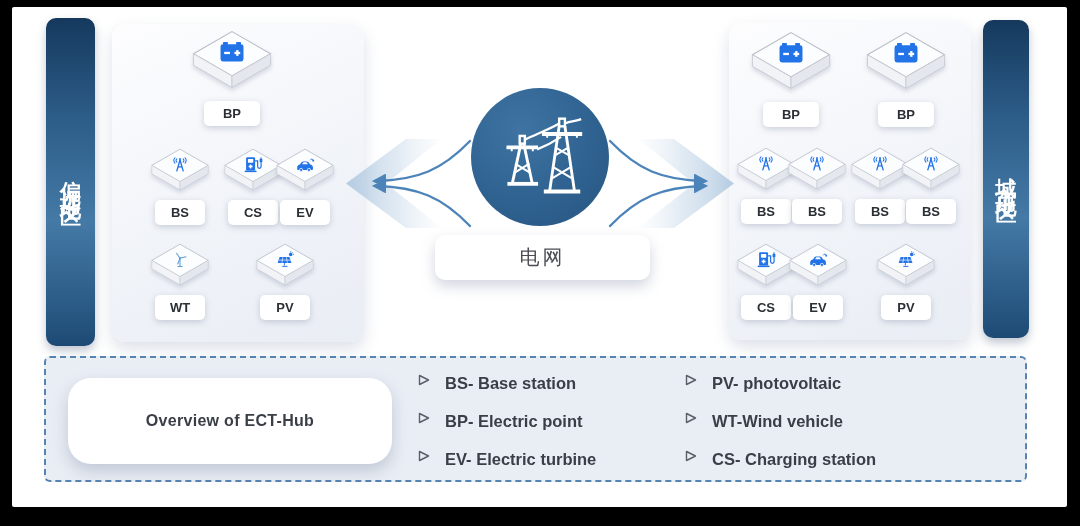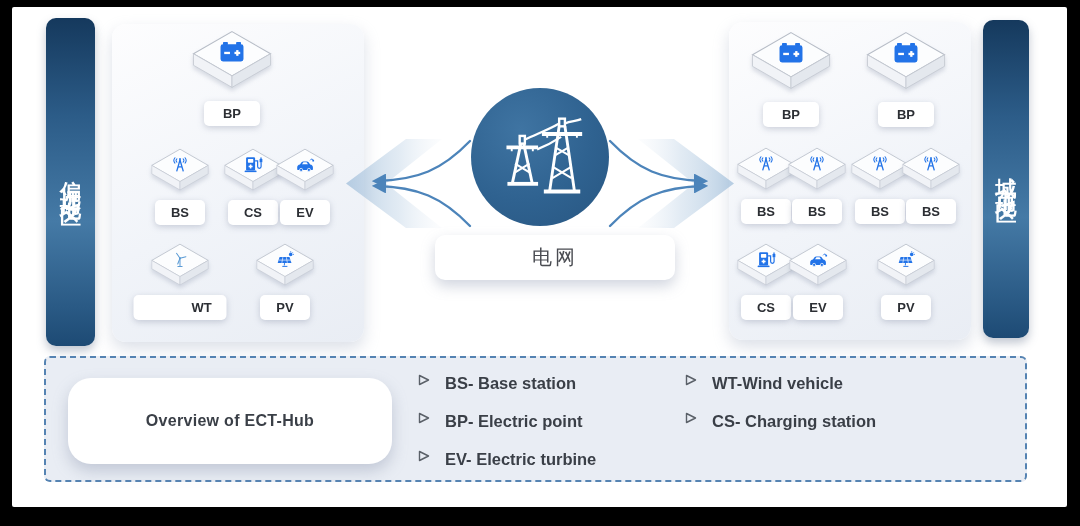--- a/index.html
+++ b/index.html
@@ -41,21 +41,21 @@
     box-shadow:0 2px 6px rgba(120,130,155,.35);
     font-weight:700;font-size:13px;color:#2c2f34;text-align:center;
   }
   
   .grid-circle{
     position:absolute;left:471px;top:88px;width:138px;height:138px;border-radius:50%;
     background:radial-gradient(circle at 36% 30%,#3f74a2 0%,#2f6290 55%,#285681 100%);
     display:flex;align-items:center;justify-content:center;
   }
   .grid-label{
-    position:absolute;left:435px;top:235px;width:240px;height:45px;
+    position:absolute;left:435px;top:235px;width:215px;height:45px;
     background:#fff;border-radius:10px;box-shadow:0 6px 14px rgba(140,150,175,.4);
     display:flex;align-items:center;justify-content:center;
     font-size:20px;color:#4a4c52;letter-spacing:3px;
   }
   .arrow-svg{position:absolute;width:132px;height:95px;overflow:visible;}
   #arrow-left{left:342px;top:136px;}
   #arrow-right{left:606px;top:136px;transform:scaleX(-1);}
   
   .legend-box{
     position:absolute;left:44px;top:356px;width:983px;height:126px;box-sizing:border-box;
@@ -220,21 +220,21 @@
     </svg>
     <div class="chip" style="width: 50px; top: 52px;">EV</div>
   </div>
     <div class="tile" style="left: 150px; top: 243px; width: 60px;">
     <svg viewBox="0 0 100 78" style="width: 60px; height: 46.8px;">
       <polygon class="f-top" points="50,2 97,29 50,56 3,29"></polygon>
       <polygon class="f-left" points="3,29 50,56 50,70 3,43"></polygon>
       <polygon class="f-right" points="97,29 97,43 50,70 50,56"></polygon>
       <use x="34" y="13" width="32" height="28" href="#i-turbine"></use>
     </svg>
-    <div class="chip" style="width: 50px; top: 52px; padding-left: 43px;">WT</div>
+    <div class="chip" style="width: 50px; top: 52px;">WT</div>
   </div>
     <div class="tile" style="left: 255px; top: 243px; width: 60px;">
     <svg viewBox="0 0 100 78" style="width: 60px; height: 46.8px;">
       <polygon class="f-top" points="50,2 97,29 50,56 3,29"></polygon>
       <polygon class="f-left" points="3,29 50,56 50,70 3,43"></polygon>
       <polygon class="f-right" points="97,29 97,43 50,70 50,56"></polygon>
       <use x="34" y="13" width="32" height="28" href="#i-solar"></use>
     </svg>
     <div class="chip" style="width: 50px; top: 52px;">PV</div>
   </div>
@@ -363,20 +363,26 @@
           <path d="M1.5 1.5 L10.5 6 L1.5 10.5 Z" fill="none" stroke="#5a6068" stroke-width="1.4" stroke-linejoin="round"></path>
         </svg>
       <span>EV- Electric turbine</span>
     </div>
   </div>
   <div class="legend-col" id="legend-col-2">
     <div class="legend-item">
       <svg width="12" height="12" viewBox="0 0 12 12">
           <path d="M1.5 1.5 L10.5 6 L1.5 10.5 Z" fill="none" stroke="#5a6068" stroke-width="1.4" stroke-linejoin="round"></path>
         </svg>
+      <span>PV- photovoltaic</span>
+    </div>
+    <div class="legend-item">
+      <svg width="12" height="12" viewBox="0 0 12 12">
+          <path d="M1.5 1.5 L10.5 6 L1.5 10.5 Z" fill="none" stroke="#5a6068" stroke-width="1.4" stroke-linejoin="round"></path>
+        </svg>
       <span>WT-Wind vehicle</span>
     </div>
     <div class="legend-item">
       <svg width="12" height="12" viewBox="0 0 12 12">
           <path d="M1.5 1.5 L10.5 6 L1.5 10.5 Z" fill="none" stroke="#5a6068" stroke-width="1.4" stroke-linejoin="round"></path>
         </svg>
       <span>CS- Charging station</span>
     </div>
   </div>
 </div>

